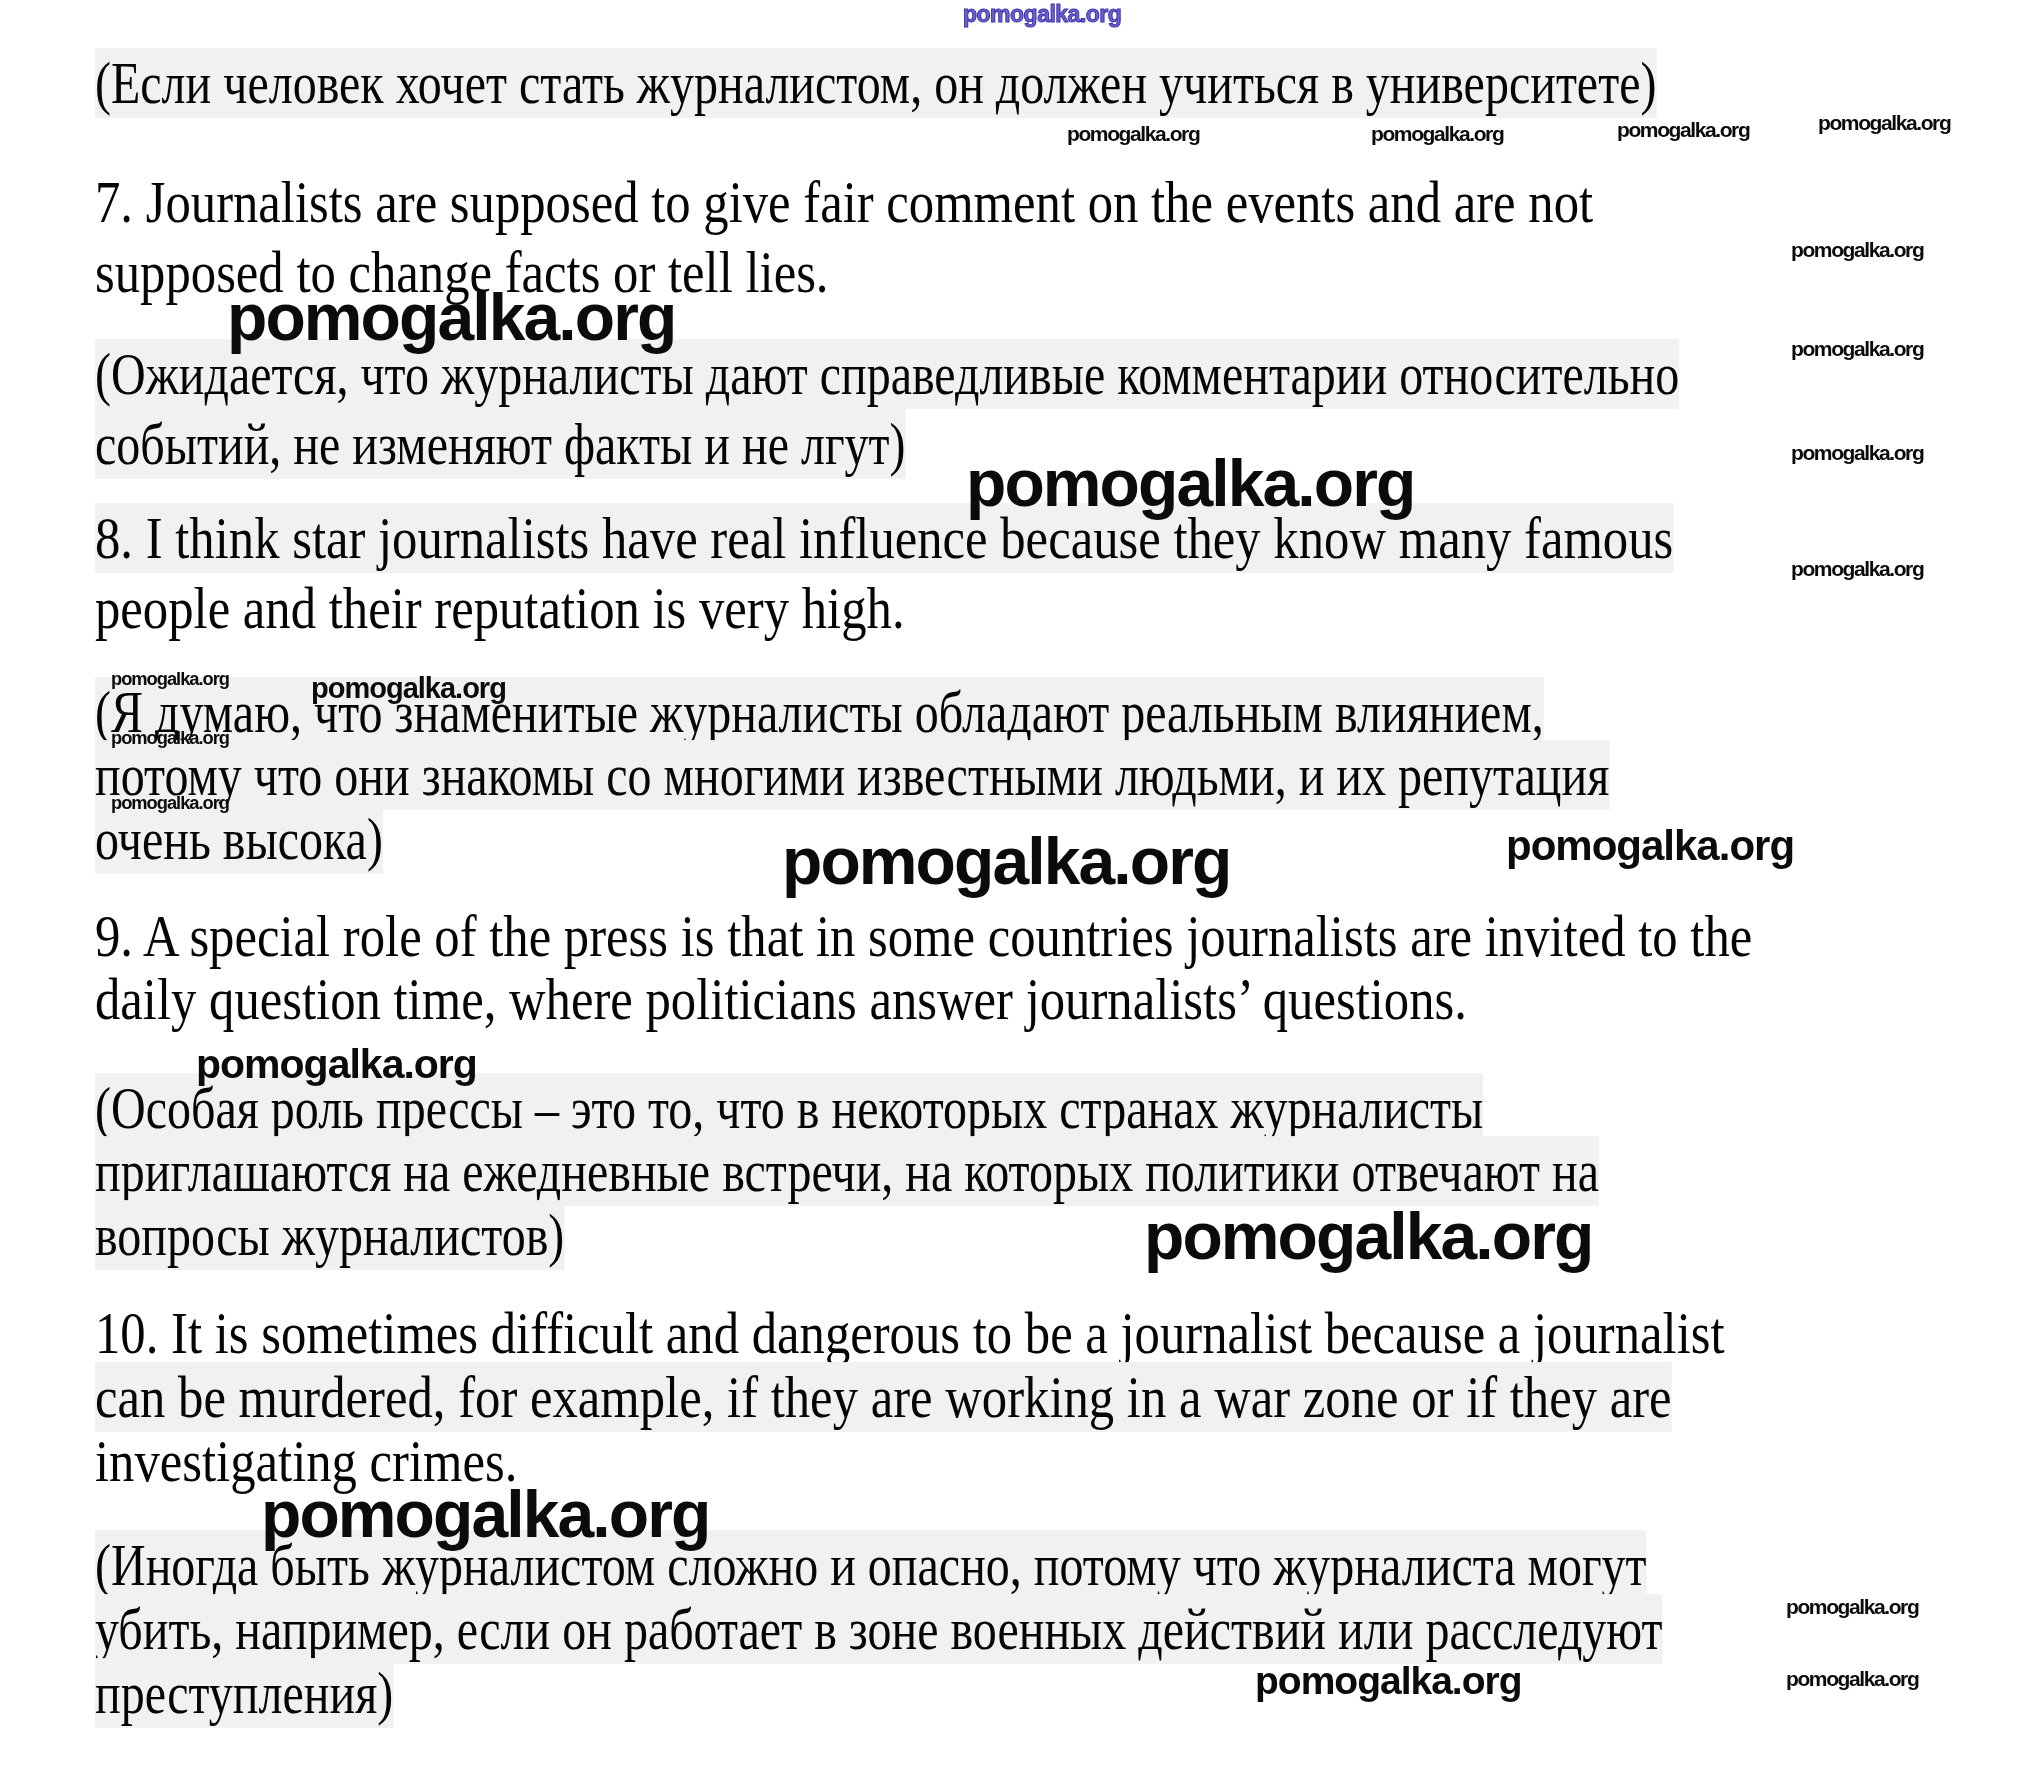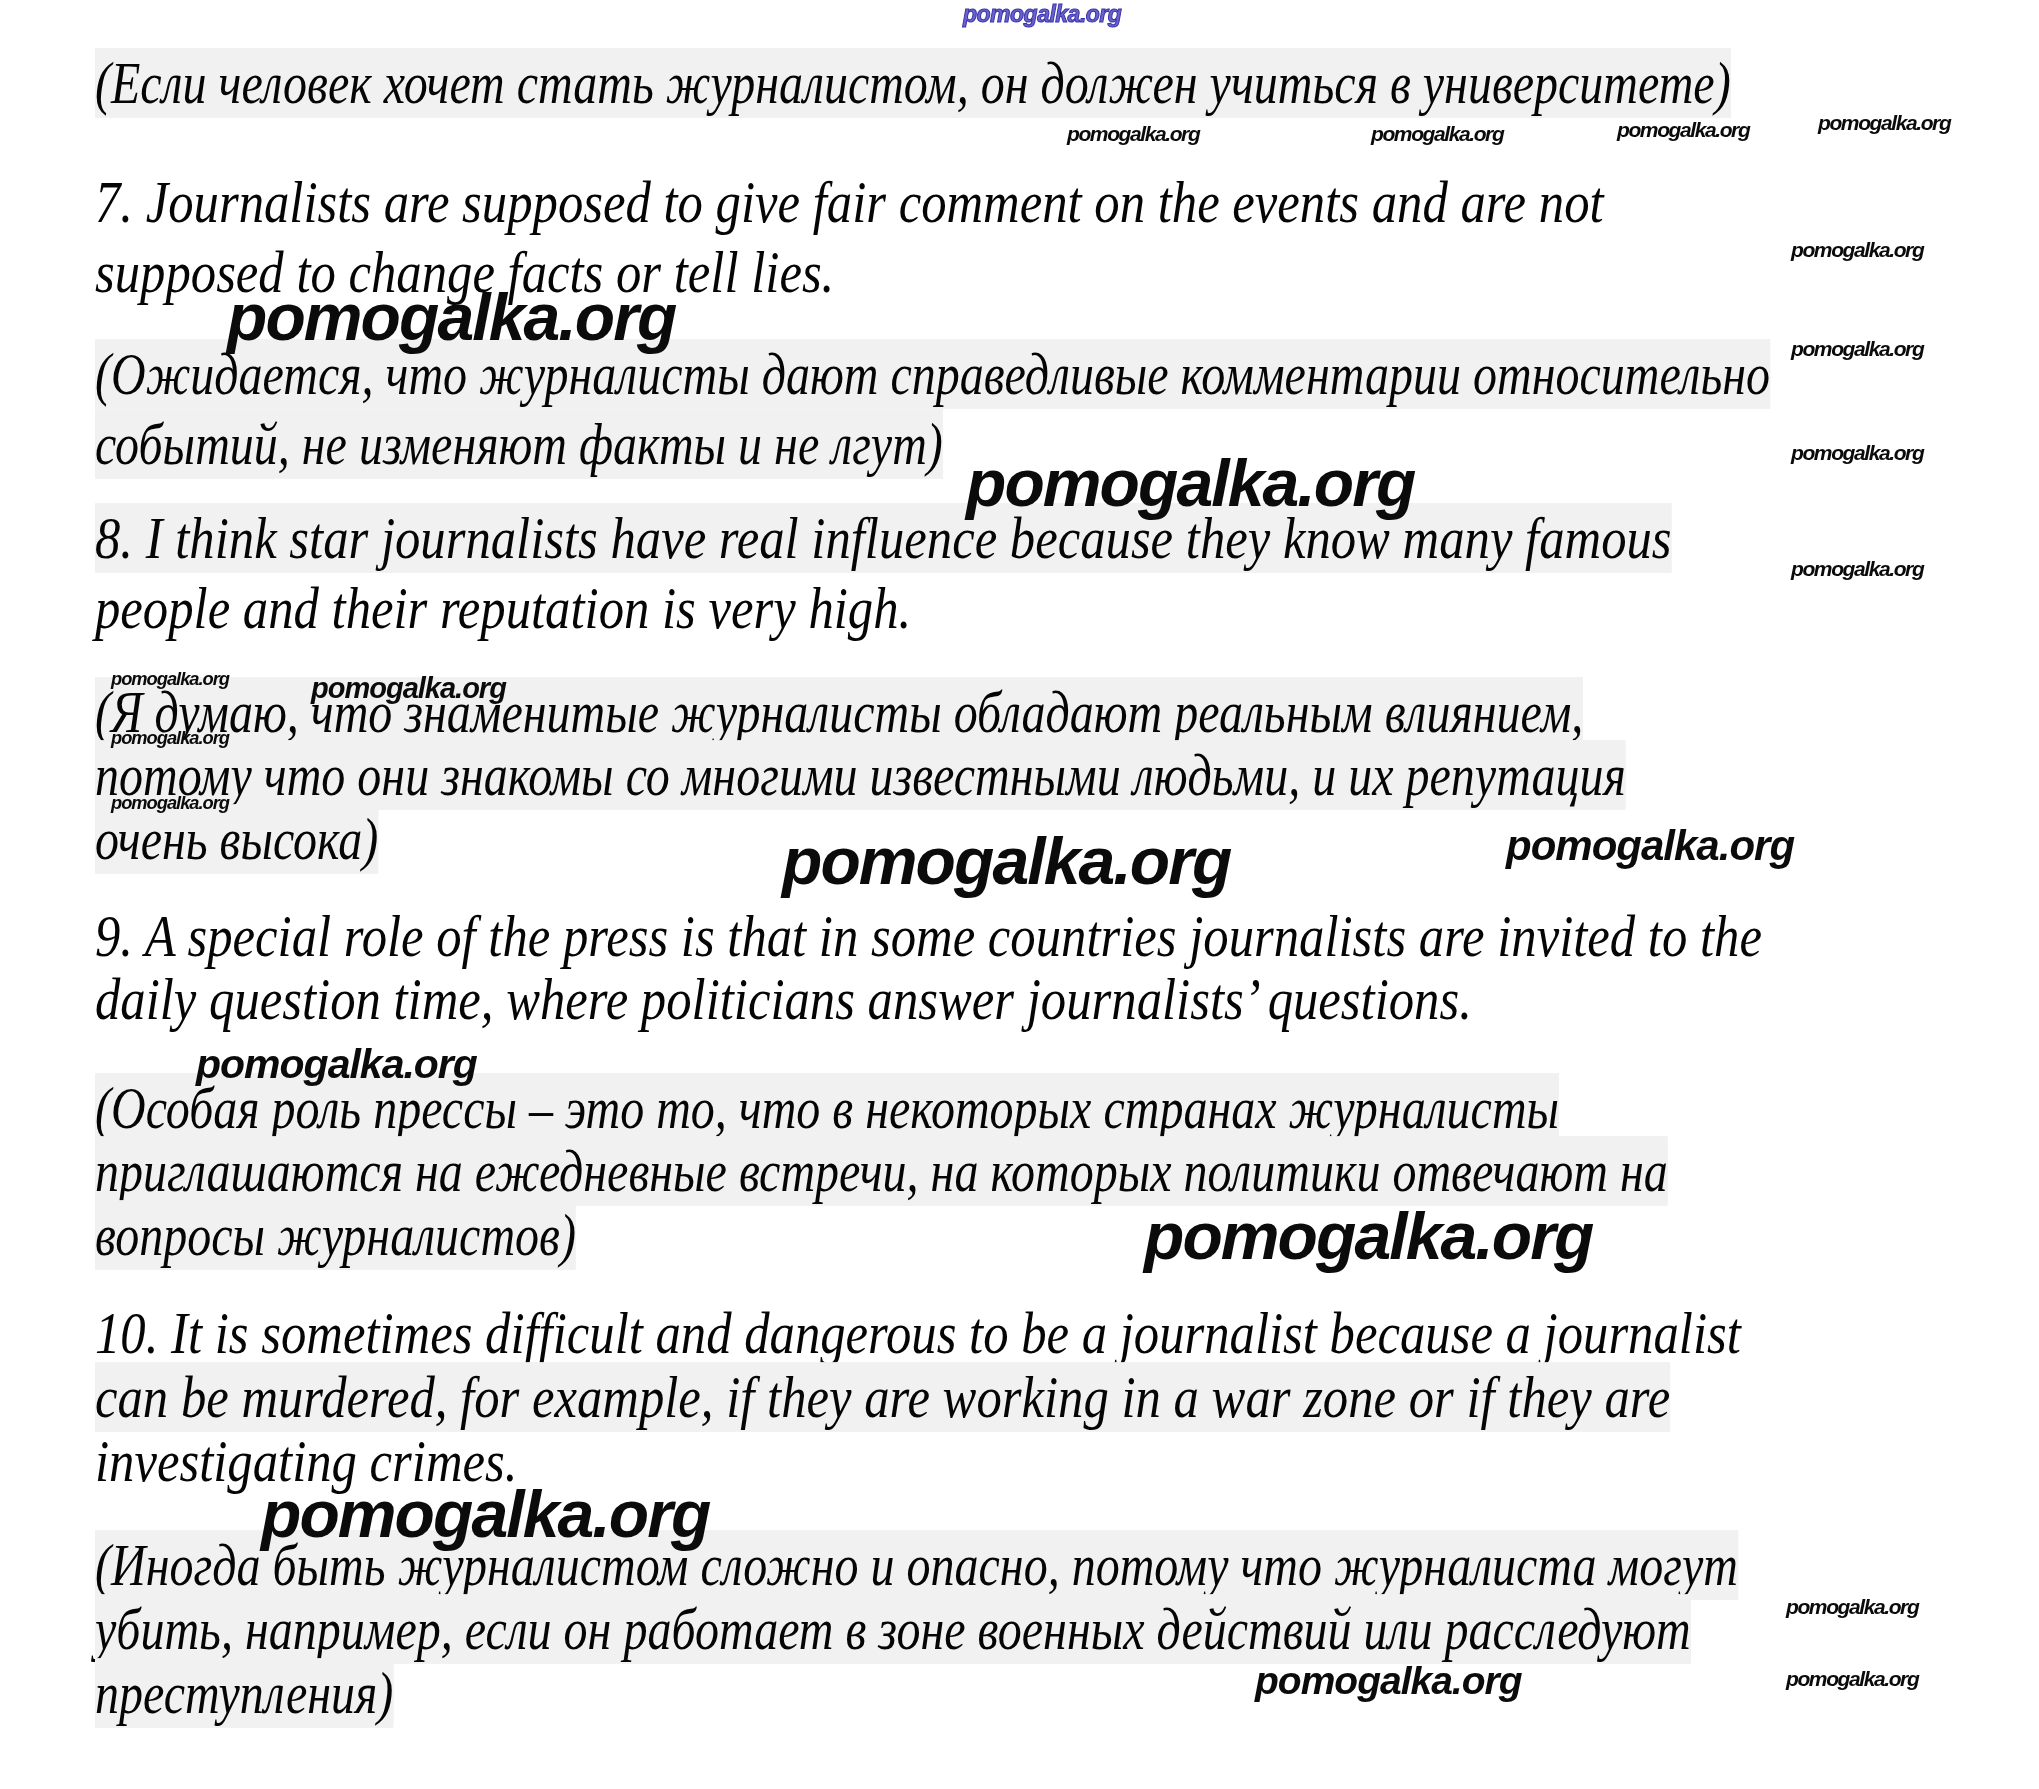--- a/index.html
+++ b/index.html
@@ -3,21 +3,20 @@
 <meta charset="utf-8">
 <style>
   html, body { margin: 0; padding: 0; background: #ffffff; }
   .page {
     position: relative;
     width: 2039px;
     height: 1789px;
     background: #ffffff;
     overflow: hidden;
     font-family: "Liberation Serif", serif;
-    font-style: italic;
   }
   .line {
     position: absolute;
     left: 95px;
     white-space: nowrap;
     font-size: 60px;
     color: #050505;
     transform-origin: 0 0;
     line-height: 1;
   }

